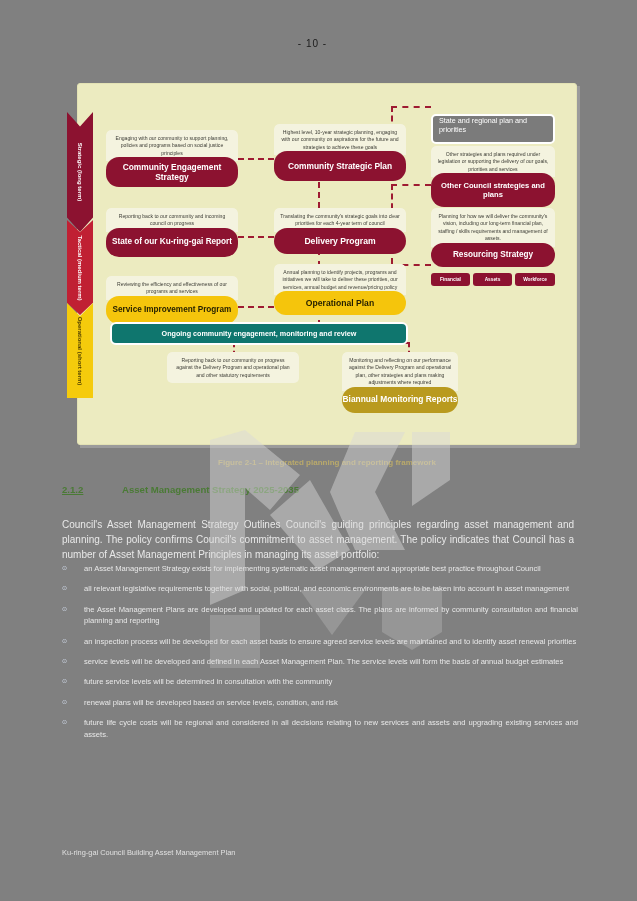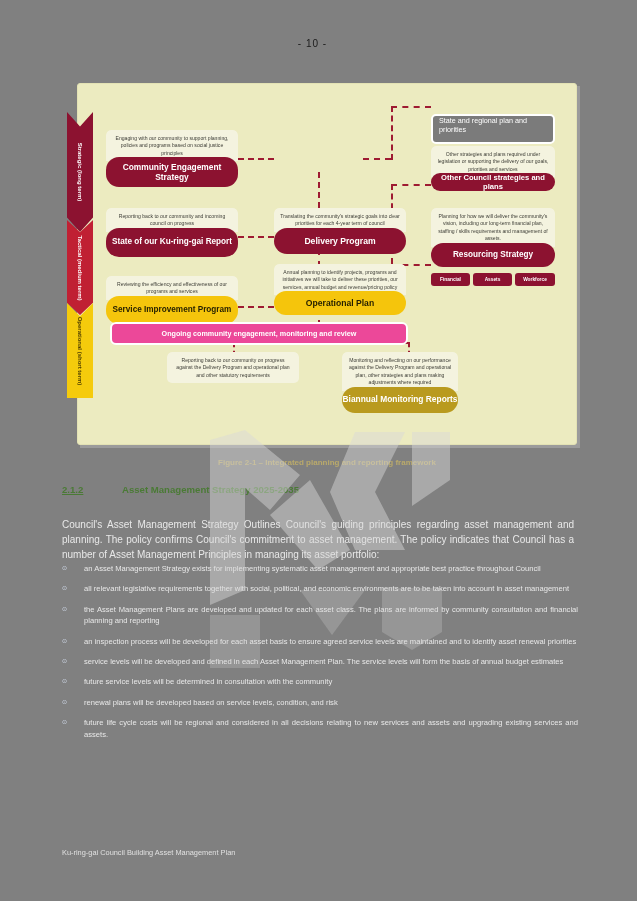--- a/index.html
+++ b/index.html
@@ -137,21 +137,21 @@
   .dash-v {
     position: absolute;
     width: 0; border-left: 2px dashed #9e1b32;
   }
 
   
   .banner {
     position: absolute;
     left: 110px; top: 322px;
     width: 298px; height: 23px;
-    background: #ec4899;
+    background: #0f766e;
     border: 2px solid #ffffff;
     border-radius: 6px;
     color: #fff;
     font-size: 7.2px;
     font-weight: bold;
     display: flex; align-items: center; justify-content: center;
     z-index: 6;
   }
 
   
@@ -261,38 +261,42 @@
     <div class="dash-h" style="left:313px; top:180px; width:40px;"></div>
     <div class="dash-v" style="left:155px; top:258px; height:14px;"></div>
     <div class="dash-v" style="left:330px; top:258px; height:14px;"></div>
     <div class="dash-h" style="left:155px; top:258px; width:175px;"></div>
 
     <div class="node" style="left:28px; top:46px; width:132px;">
       <div class="desc">Engaging with our community to support planning, policies and programs based on social justice principles</div>
       <div class="title title-red" style="height:30px; font-size:8.4px; margin-top:-4px;">Community Engagement Strategy</div>
     </div>
 
+    <div class="node" style="left:196px; top:40px; width:132px;">
+      <div class="desc">Highest level, 10-year strategic planning, engaging with our community on aspirations for the future and strategies to achieve these goals</div>
+      <div class="title title-red" style="height:30px; font-size:8.4px; margin-top:-4px;">Community Strategic Plan</div>
+    </div>
 
     <div class="node title title-gray" style="left:353px; top:12px; width:124px; height:30px; font-size:7.2px; padding:0 6px;margin-top:18px;">
       <span>State and regional plan and priorities</span>
     </div>
 
     <div class="node" style="left:28px; top:124px; width:132px;">
       <div class="desc">Reporting back to our community and incoming council on progress</div>
       <div class="title title-red" style="height:29px; font-size:8.2px; margin-top:-4px;">State of our Ku-ring-gai Report</div>
     </div>
 
     <div class="node" style="left:196px; top:124px; width:132px;">
       <div class="desc">Translating the community's strategic goals into clear priorities for each 4-year term of council</div>
       <div class="title title-red" style="height:26px; font-size:8.6px; margin-top:-4px;">Delivery Program</div>
     </div>
 
     <div class="node" style="left:353px; top:62px; width:124px;">
       <div class="desc">Other strategies and plans required under legislation or supporting the delivery of our goals, priorities and services</div>
-      <div class="title title-red" style="height:18px; font-size:7.6px; margin-top:-4px; padding:0 8px;">Other Council strategies and plans</div>
+      <div class="title title-red" style="height:34px; font-size:7.6px; margin-top:-4px; padding:0 8px;">Other Council strategies and plans</div>
     </div>
 
     <div class="node" style="left:28px; top:192px; width:132px;">
       <div class="desc">Reviewing the efficiency and effectiveness of our programs and services</div>
       <div class="title title-yellow" style="height:28px; font-size:8.2px; margin-top:-4px;">Service Improvement Program</div>
     </div>
 
     <div class="node" style="left:196px; top:180px; width:132px;">
       <div class="desc">Annual planning to identify projects, programs and initiatives we will take to deliver these priorities, our services, annual budget and revenue/pricing policy</div>
       <div class="title title-yellow" style="height:24px; font-size:8.6px; margin-top:-4px;">Operational Plan</div>

